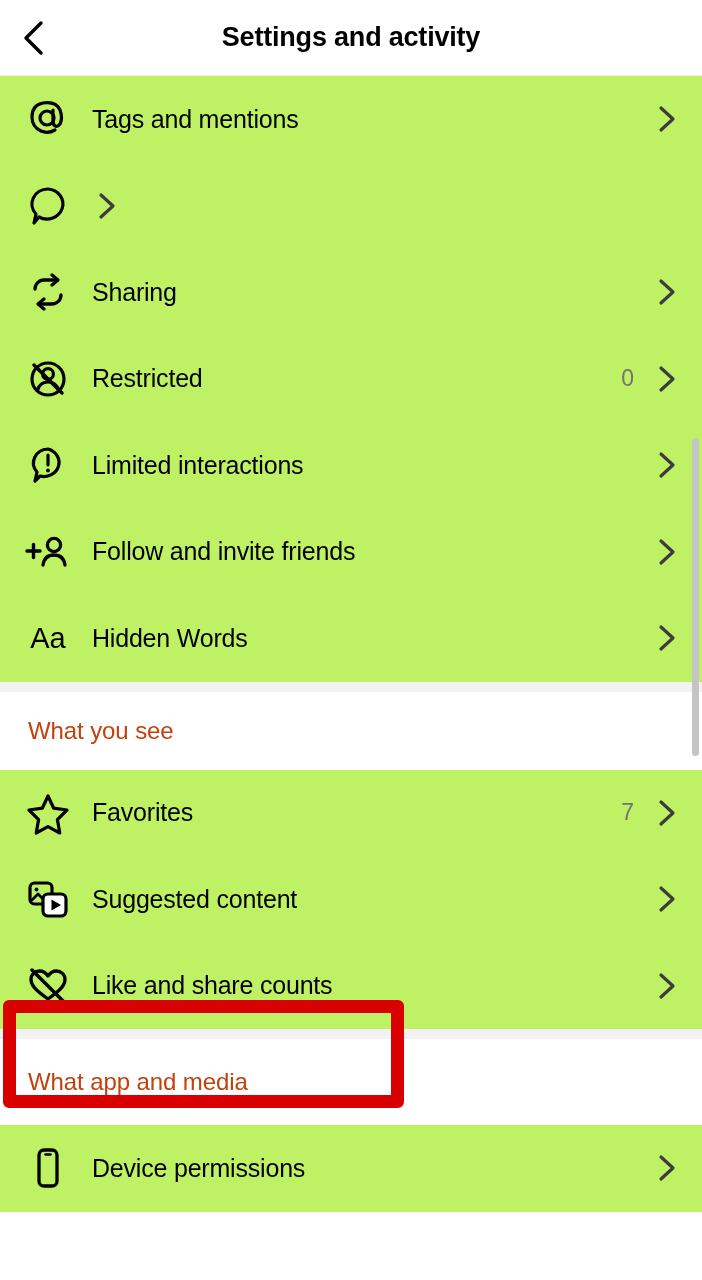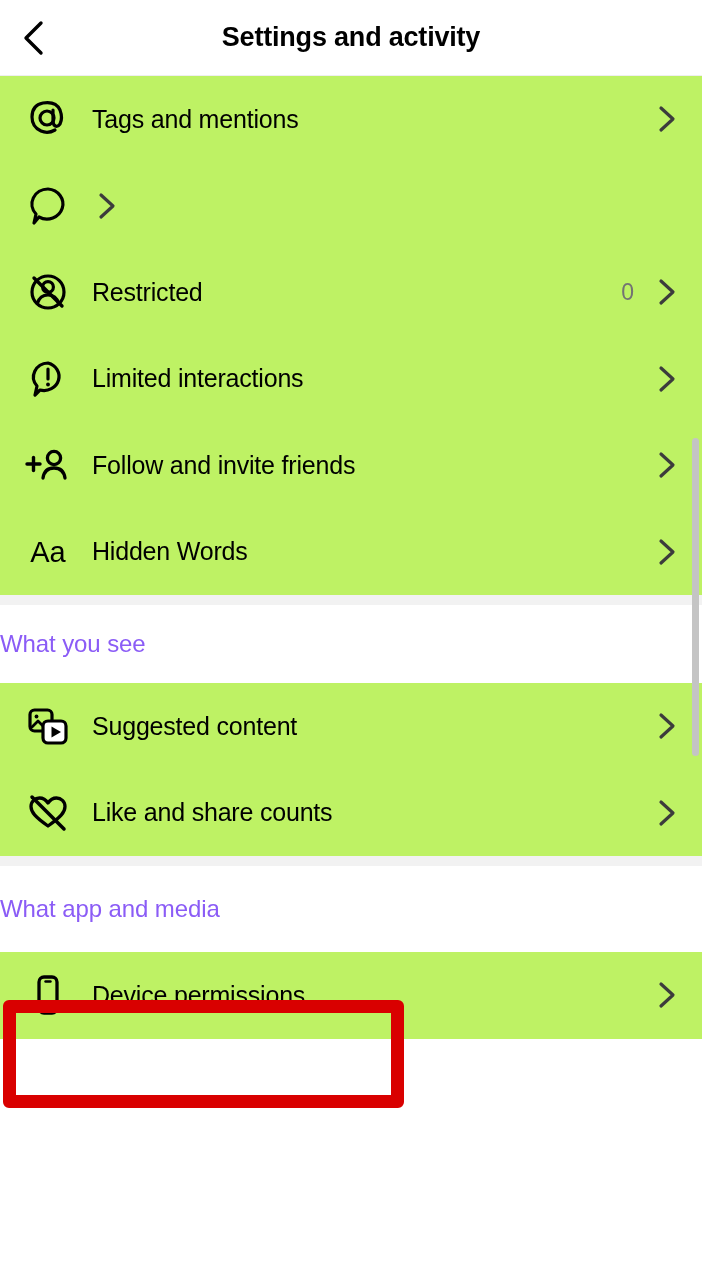--- a/index.html
+++ b/index.html
@@ -95,22 +95,23 @@
   
   .divider-band {
     height: 10px;
     width: 100%;
     background: #f2f2f2;
   }
   .section-header {
     height: 78px;
     display: flex;
     align-items: center;
+    padding-left: 28px;
     font-size: 24px;
-    color: #8b5cf6;
+    color: #c2410c;
     font-weight: normal;
     letter-spacing: -0.1px;
   }
   .section-header.tight { height: 86px; }
 
   
   .scrollbar-track {
     position: absolute;
     right: 3px;
     top: 438px;
@@ -174,20 +175,37 @@
         </svg>
       </span>
       <span class="row-value"></span>
       <span class="chev">
         <svg width="22" height="30" viewBox="0 0 22 30">
           <polyline points="5,4 17,15 5,26" fill="none" stroke="#3c3c3c" stroke-width="3.2" stroke-linecap="round" stroke-linejoin="round"></polyline>
         </svg>
       </span>
     </div>
 
+    <div class="row">
+      <span class="row-icon">
+        <svg width="46" height="46" viewBox="0 0 46 46">
+          <path d="M10 20 A9 9 0 0 1 19 11 L32 11" fill="none" stroke="#000" stroke-width="3.3" stroke-linecap="round"></path>
+          <polyline points="27,6 33,11 27,16" fill="none" stroke="#000" stroke-width="3.3" stroke-linecap="round" stroke-linejoin="round"></polyline>
+          <path d="M36 26 A9 9 0 0 1 27 35 L14 35" fill="none" stroke="#000" stroke-width="3.3" stroke-linecap="round"></path>
+          <polyline points="19,30 13,35 19,40" fill="none" stroke="#000" stroke-width="3.3" stroke-linecap="round" stroke-linejoin="round"></polyline>
+        </svg>
+      </span>
+      <span class="row-label">Sharing</span>
+      <span class="row-value"></span>
+      <span class="chev">
+        <svg width="22" height="30" viewBox="0 0 22 30">
+          <polyline points="5,4 17,15 5,26" fill="none" stroke="#3c3c3c" stroke-width="3.2" stroke-linecap="round" stroke-linejoin="round"></polyline>
+        </svg>
+      </span>
+    </div>
 
     <div class="row">
       <span class="row-icon">
         <svg width="46" height="46" viewBox="0 0 46 46">
           <circle cx="23" cy="23" r="16" fill="none" stroke="#000" stroke-width="3.2"></circle>
           <circle cx="23" cy="18" r="5.4" fill="none" stroke="#000" stroke-width="3.2"></circle>
           <path d="M12.5 34 Q15 26 23 26 Q31 26 33.5 34" fill="none" stroke="#000" stroke-width="3.2" stroke-linecap="round"></path>
           <line x1="9" y1="9" x2="37" y2="37" stroke="#000" stroke-width="3.4" stroke-linecap="round"></line>
         </svg>
       </span>
@@ -246,20 +264,34 @@
       <span class="chev">
         <svg width="22" height="30" viewBox="0 0 22 30">
           <polyline points="5,4 17,15 5,26" fill="none" stroke="#3c3c3c" stroke-width="3.2" stroke-linecap="round" stroke-linejoin="round"></polyline>
         </svg>
       </span>
     </div>
 
     <div class="divider-band"></div>
     <div class="section-header">What you see</div>
 
+    <div class="row">
+      <span class="row-icon">
+        <svg width="46" height="46" viewBox="0 0 46 46">
+          <polygon points="23,6 28.7,18.2 42,20 32.4,29.6 34.8,43 23,36.6 11.2,43 13.6,29.6 4,20 17.3,18.2" fill="none" stroke="#000" stroke-width="3.2" stroke-linejoin="round"></polygon>
+        </svg>
+      </span>
+      <span class="row-label">Favorites</span>
+      <span class="row-value">7</span>
+      <span class="chev">
+        <svg width="22" height="30" viewBox="0 0 22 30">
+          <polyline points="5,4 17,15 5,26" fill="none" stroke="#3c3c3c" stroke-width="3.2" stroke-linecap="round" stroke-linejoin="round"></polyline>
+        </svg>
+      </span>
+    </div>
 
 
     <div class="row">
       <span class="row-icon">
         <svg width="46" height="46" viewBox="0 0 46 46">
           <rect x="5" y="7" width="22" height="21" rx="4.5" fill="none" stroke="#000" stroke-width="3.2"></rect>
           <circle cx="11.5" cy="13.5" r="1.9" fill="#000"></circle>
           <path d="M7 24 L13 18 L19 24" fill="none" stroke="#000" stroke-width="2.8" stroke-linecap="round" stroke-linejoin="round"></path>
           <rect x="18" y="18" width="23" height="22" rx="5" fill="#fff" stroke="#000" stroke-width="3.2"></rect>
           <polygon points="26.5,23.5 36,29 26.5,34.5" fill="#000"></polygon>

